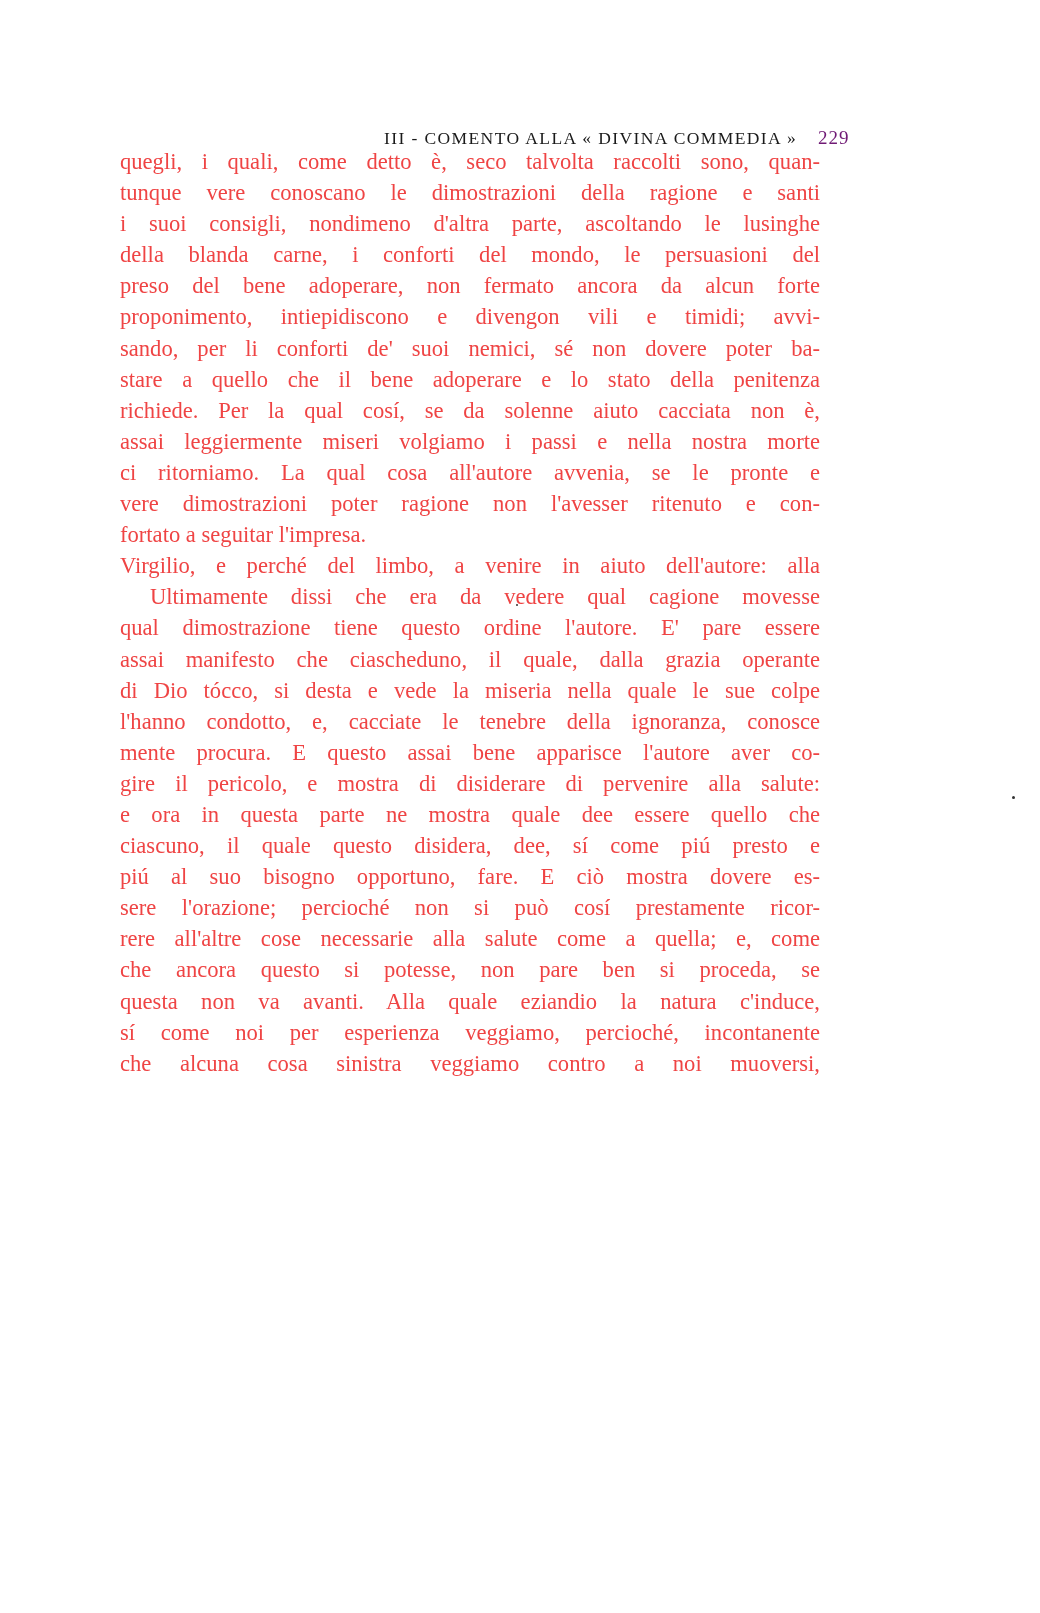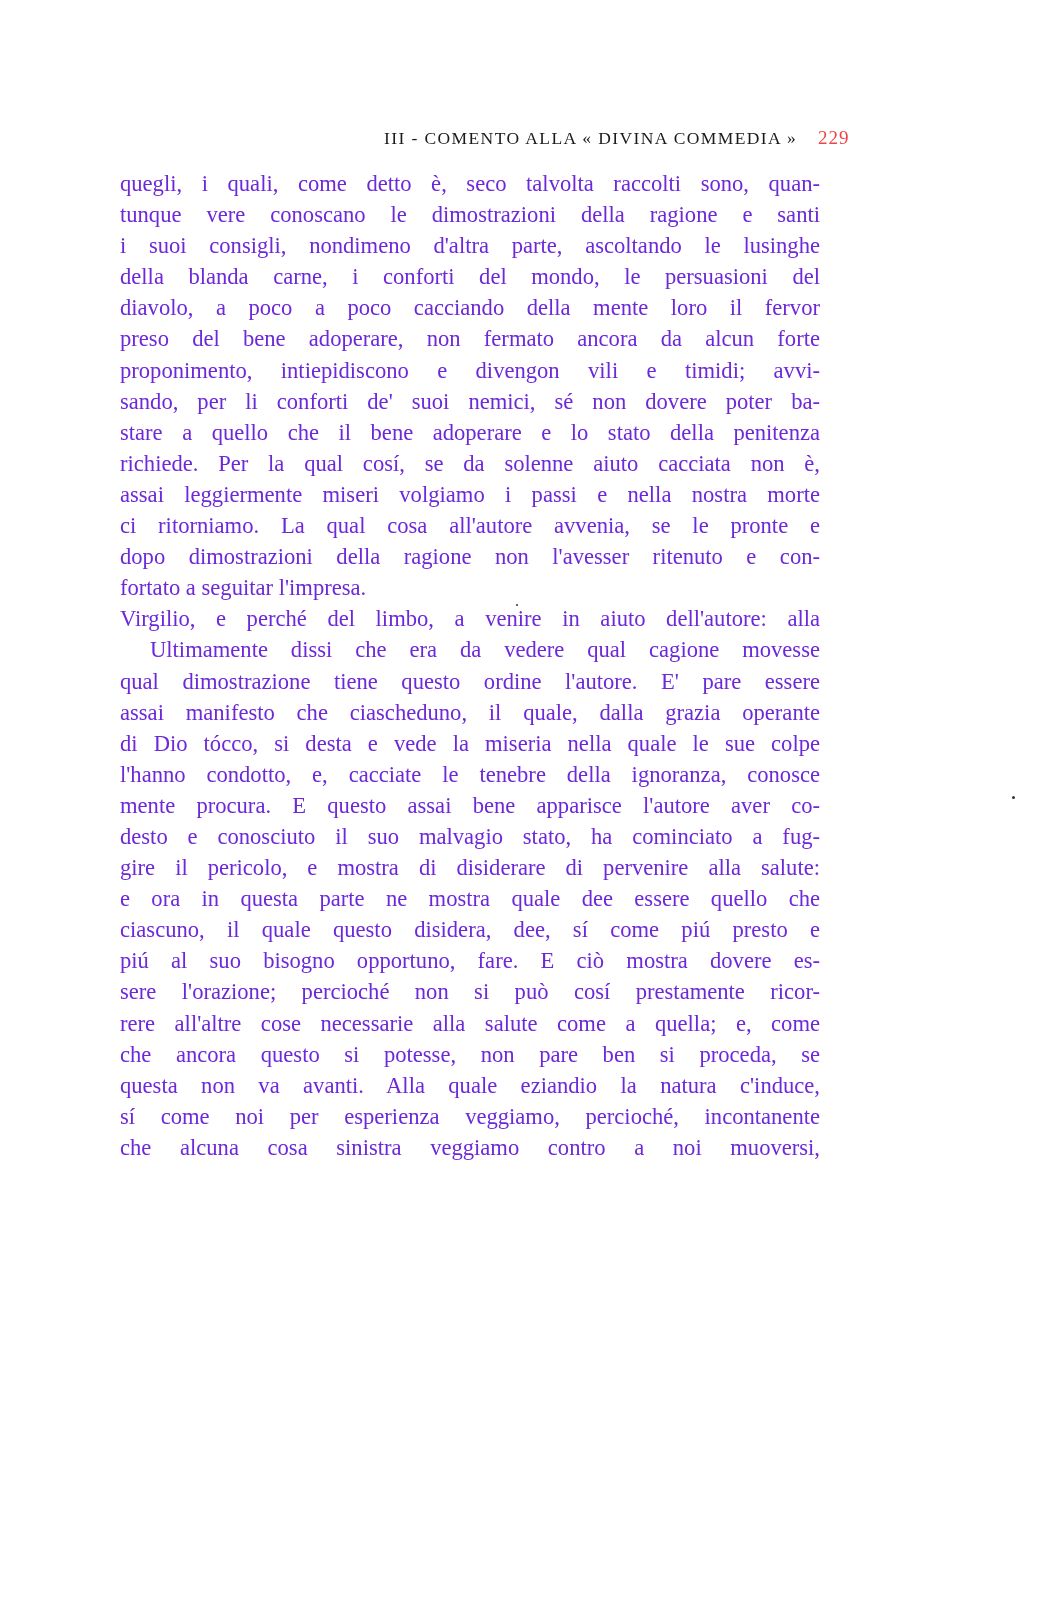--- a/index.html
+++ b/index.html
@@ -5,25 +5,25 @@
     html, body { margin: 0; padding: 0; background: #ffffff; }
     body { width: 1040px; height: 1613px; position: relative; overflow: hidden; }
     .page { position: absolute; left: 0; top: 0; width: 1040px; height: 1396px; background: #fff; }
     .running-head {
       position: absolute; top: 128px; left: 384px;
       font-family: "Liberation Serif", serif; font-size: 17.5px; letter-spacing: 1.4px;
       color: #1a1a1a;
     }
     .page-number {
       position: absolute; top: 127px; left: 818px;
-      font-family: "Liberation Serif", serif; font-size: 19px; color: #ef4444; letter-spacing: 1px;
+      font-family: "Liberation Serif", serif; font-size: 19px; color: #701a75; letter-spacing: 1px;
     }
     .text-block {
-      position: absolute; left: 120px; top: 168px; width: 700px;
-      font-family: "Liberation Serif", serif; font-size: 22.6px; color: #6d28d9;
+      position: absolute; left: 120px; top: 146px; width: 700px;
+      font-family: "Liberation Serif", serif; font-size: 22.6px; color: #ef4444;
     }
     .line {
       height: 31.1px; line-height: 31.1px; white-space: nowrap;
       text-align: justify; text-align-last: justify;
     }
     .line.last { text-align-last: left; }
     .line.indent { padding-left: 30px; }
     .dot { position: absolute; width: 3px; height: 3px; background: #333; border-radius: 50%; }
   </style>
 </head>
@@ -32,40 +32,38 @@
 <div class="page">
   <div class="running-head">III - COMENTO ALLA « DIVINA COMMEDIA »</div>
   <div class="page-number">229</div>
 
   <div class="text-block">
     <div>
       <div class="line">quegli, i quali, come detto è, seco talvolta raccolti sono, quan-</div>
       <div class="line">tunque vere conoscano le dimostrazioni della ragione e santi</div>
       <div class="line">i suoi consigli, nondimeno d'altra parte, ascoltando le lusinghe</div>
       <div class="line">della blanda carne, i conforti del mondo, le persuasioni del</div>
-      <div class="line">diavolo, a poco a poco cacciando della mente loro il fervor</div>
       <div class="line">preso del bene adoperare, non fermato ancora da alcun forte</div>
       <div class="line">proponimento, intiepidiscono e divengon vili e timidi; avvi-</div>
       <div class="line">sando, per li conforti de' suoi nemici, sé non dovere poter ba-</div>
       <div class="line">stare a quello che il bene adoperare e lo stato della penitenza</div>
       <div class="line">richiede. Per la qual cosí, se da solenne aiuto cacciata non è,</div>
       <div class="line">assai leggiermente miseri volgiamo i passi e nella nostra morte</div>
       <div class="line">ci ritorniamo. La qual cosa all'autore avvenia, se le pronte e</div>
-      <div class="line">dopo dimostrazioni della ragione non l'avesser ritenuto e con-</div>
+      <div class="line">vere dimostrazioni poter ragione non l'avesser ritenuto e con-</div>
       <div class="line last">fortato a seguitar l'impresa.</div>
     </div>
     <div>
       <div class="line">Virgilio, e perché del limbo, a venire in aiuto dell'autore: alla</div>
       <div class="line indent">Ultimamente dissi che era da vedere qual cagione movesse</div>
       <div class="line">qual dimostrazione tiene questo ordine l'autore. E' pare essere</div>
       <div class="line">assai manifesto che ciascheduno, il quale, dalla grazia operante</div>
       <div class="line">di Dio tócco, si desta e vede la miseria nella quale le sue colpe</div>
       <div class="line">l'hanno condotto, e, cacciate le tenebre della ignoranza, conosce</div>
       <div class="line">mente procura. E questo assai bene apparisce l'autore aver co-</div>
-      <div class="line">desto e conosciuto il suo malvagio stato, ha cominciato a fug-</div>
       <div class="line">gire il pericolo, e mostra di disiderare di pervenire alla salute:</div>
       <div class="line">e ora in questa parte ne mostra quale dee essere quello che</div>
       <div class="line">ciascuno, il quale questo disidera, dee, sí come piú presto e</div>
       <div class="line">piú al suo bisogno opportuno, fare. E ciò mostra dovere es-</div>
       <div class="line">sere l'orazione; percioché non si può cosí prestamente ricor-</div>
       <div class="line">rere all'altre cose necessarie alla salute come a quella; e, come</div>
       <div class="line">che ancora questo si potesse, non pare ben si proceda, se</div>
       <div class="line">questa non va avanti. Alla quale eziandio la natura c'induce,</div>
       <div class="line">sí come noi per esperienza veggiamo, percioché, incontanente</div>
       <div class="line">che alcuna cosa sinistra veggiamo contro a noi muoversi,</div>

